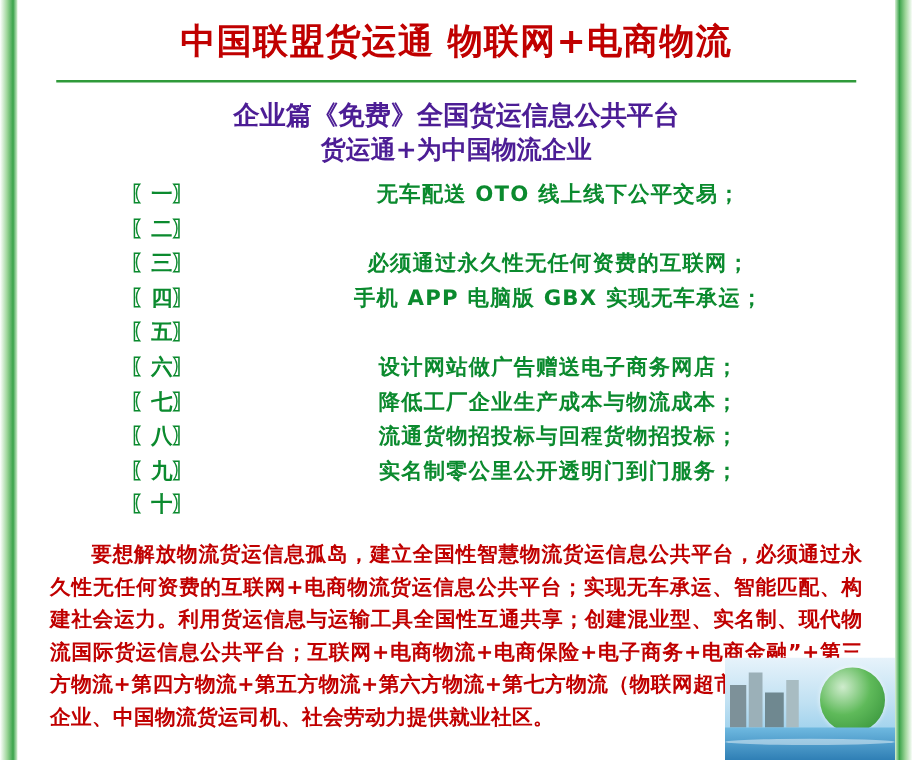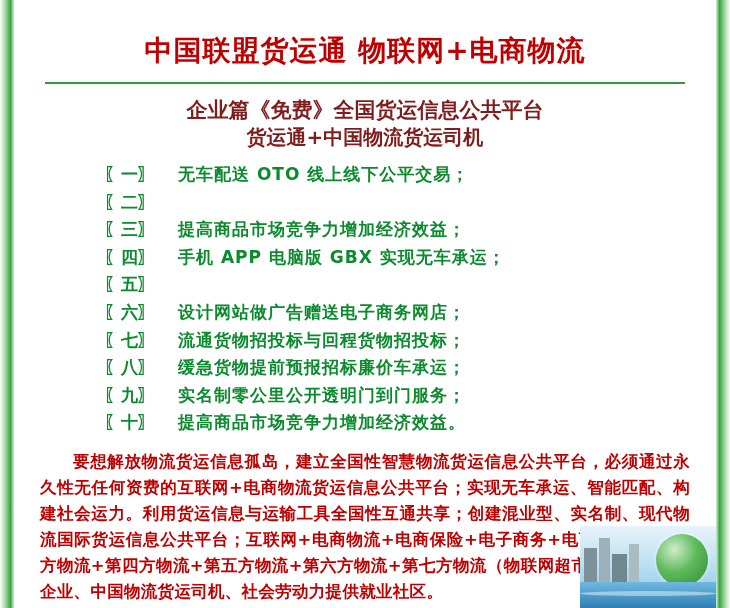--- a/index.html
+++ b/index.html
@@ -39,40 +39,40 @@
   }
   .content {
     position: absolute;
     left: 14px;
     top: 0;
     width: 702px;
     height: 608px;
   }
   .title-main {
     margin: 0;
-    padding-top: 32px;
+    padding-top: 14px;
     text-align: center;
     font-size: 28px;
     font-weight: bold;
     color: #c00000;
     letter-spacing: 1px;
     font-family: "DejaVu Sans", sans-serif;
   }
   .title-rule {
     width: 640px;
     height: 2px;
     margin: 12px auto 0 auto;
     background: #2f9a3a;
   }
   .subtitle {
     margin: 12px 0 0 0;
     text-align: center;
     font-size: 21px;
     font-weight: bold;
-    color: #7f1d1d;
+    color: #4c1d95;
     line-height: 1.35;
   }
   .subtitle .line2 {
     display: block;
     font-size: 20px;
   }
   .list {
     margin: 10px 0 0 0;
     padding: 0;
     list-style: none;
@@ -88,20 +88,21 @@
   }
   .item-index {
     width: 74px;
     flex: 0 0 74px;
     color: #0b8a2e;
     letter-spacing: 0px;
   }
   .item-text {
     flex: 1 1 auto;
     letter-spacing: 1px;
+    text-align: center;
   }
   .paragraph {
     margin: 12px 26px 0 26px;
     font-size: 16.5px;
     font-weight: bold;
     color: #c00000;
     line-height: 1.58;
     text-align: justify;
     text-indent: 33px;
     letter-spacing: 0.3px;
@@ -166,61 +167,60 @@
   <div class="edge-bar left"></div>
   <div class="edge-bar right"></div>
 
   <div class="content">
 
     <h1 class="title-main">中国联盟货运通   物联网+电商物流</h1>
     <div class="title-rule"></div>
 
     <div class="subtitle">
       <span>企业篇《免费》全国货运信息公共平台</span>
-      <span class="line2">货运通+中国物流货运司机</span>
+      <span class="line2">货运通+为中国物流企业</span>
     </div>
 
     <ul class="list">
       <li class="list-item">
         <span class="item-index">〖一〗</span>
         <span class="item-text">无车配送 OTO 线上线下公平交易；</span>
       </li>
       <li class="list-item">
         <span class="item-index">〖二〗</span>
       </li>
       <li class="list-item">
         <span class="item-index">〖三〗</span>
-        <span class="item-text">提高商品市场竞争力增加经济效益；</span>
+        <span class="item-text">必须通过永久性无任何资费的互联网；</span>
       </li>
       <li class="list-item">
         <span class="item-index">〖四〗</span>
         <span class="item-text">手机 APP 电脑版 GBX 实现无车承运；</span>
       </li>
       <li class="list-item">
         <span class="item-index">〖五〗</span>
       </li>
       <li class="list-item">
         <span class="item-index">〖六〗</span>
         <span class="item-text">设计网站做广告赠送电子商务网店；</span>
       </li>
       <li class="list-item">
         <span class="item-index">〖七〗</span>
+        <span class="item-text">降低工厂企业生产成本与物流成本；</span>
+      </li>
+      <li class="list-item">
+        <span class="item-index">〖八〗</span>
         <span class="item-text">流通货物招投标与回程货物招投标；</span>
-      </li>
-      <li class="list-item">
-        <span class="item-index">〖八〗</span>
-        <span class="item-text">缓急货物提前预报招标廉价车承运；</span>
       </li>
       <li class="list-item">
         <span class="item-index">〖九〗</span>
         <span class="item-text">实名制零公里公开透明门到门服务；</span>
       </li>
       <li class="list-item">
         <span class="item-index">〖十〗</span>
-        <span class="item-text">提高商品市场竞争力增加经济效益。</span>
       </li>
     </ul>
 
     <p class="paragraph">要想解放物流货运信息孤岛，建立全国性智慧物流货运信息公共平台，必须通过永久性无任何资费的互联网+电商物流货运信息公共平台；实现无车承运、智能匹配、构建社会运力。利用货运信息与运输工具全国性互通共享；创建混业型、实名制、现代物流国际货运信息公共平台；互联网+电商物流+电商保险+电子商务+电商金融”+第三方物流+第四方物流+第五方物流+第六方物流+第七方物流（物联网超市）为中国物流企业、中国物流货运司机、社会劳动力提供就业社区。</p>
 
   </div>
 
   <div class="deco">
     <div class="sky"></div>
     <div class="bld b1"></div>

